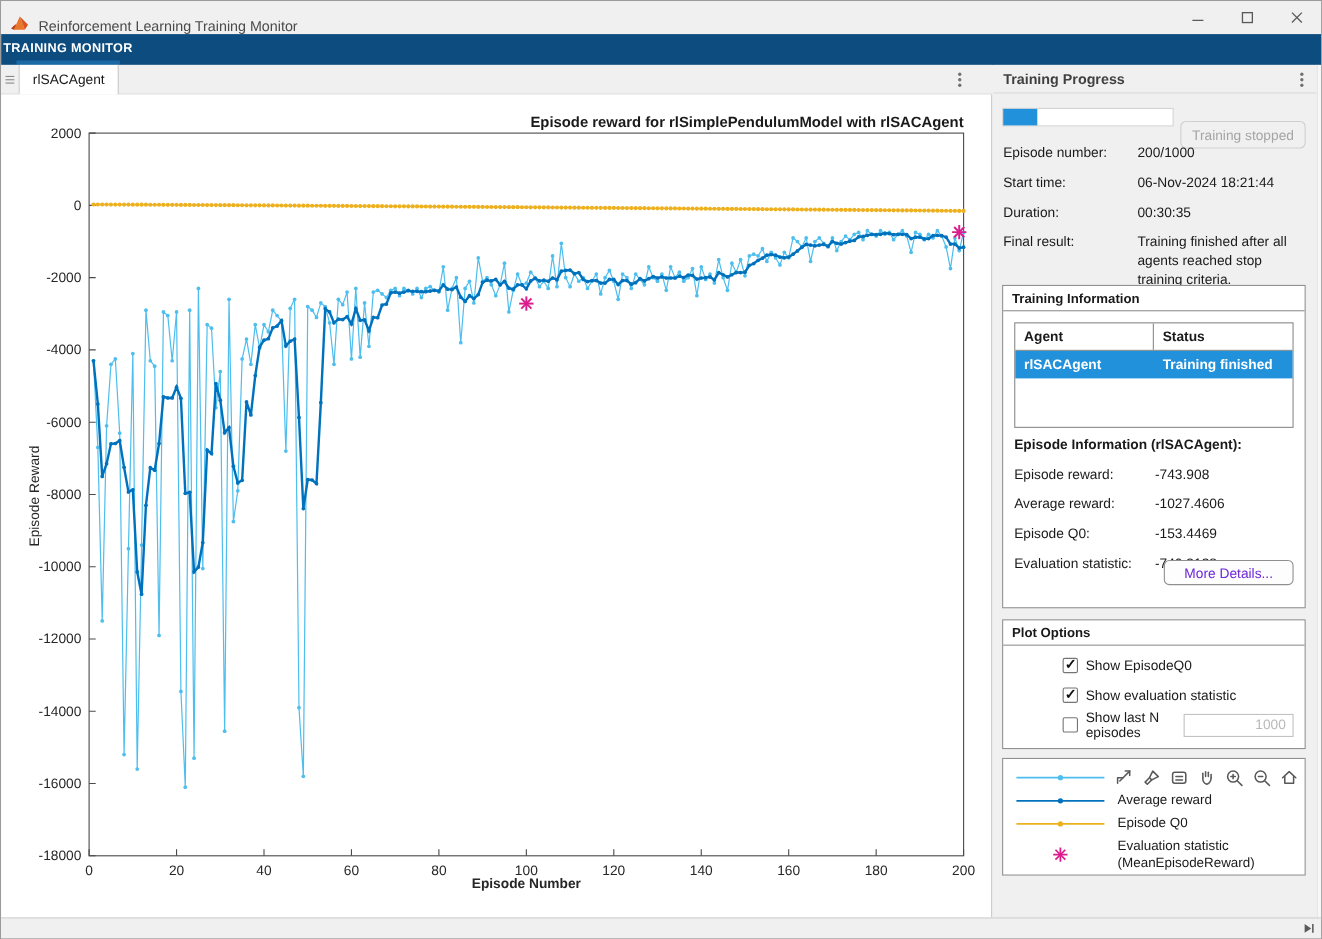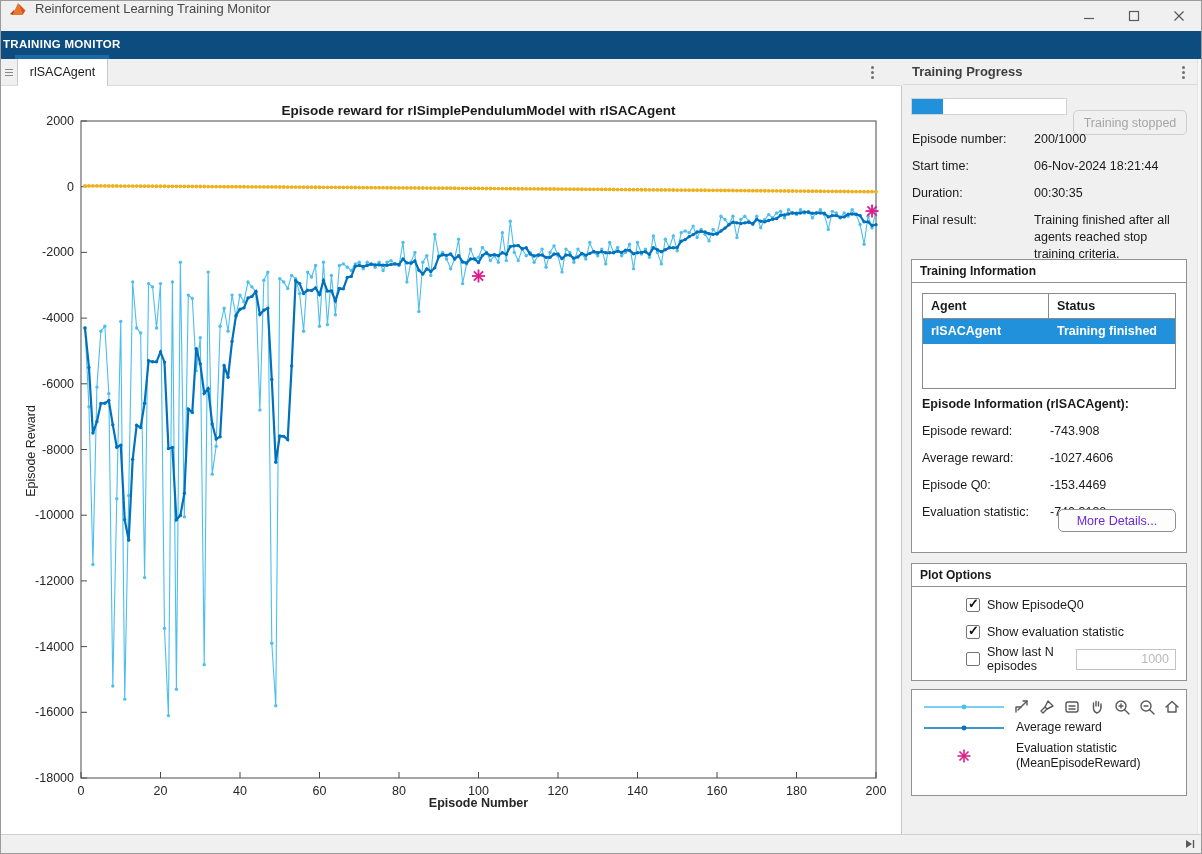--- a/index.html
+++ b/index.html
@@ -1,38 +1,38 @@
 <!DOCTYPE html>
 <html style="--accent: #2291db; --toolstrip: #0d4c7f;"><head>
 <meta charset="utf-8">
 <style>
   html,body{margin:0;padding:0;background:#cfcfcf;font-family:"Liberation Sans",sans-serif;}
   *{box-sizing:border-box;}
   .window{position:relative;width:1202px;height:854px;background:#f0f0f0;border:1px solid #9b9b9b;overflow:hidden;}
   
-  .titlebar{position:absolute;left:0;top:0;right:0;height:30px;background:#f0f0f0;display:flex;align-items:flex-start;}
+  .titlebar{position:absolute;left:0;top:0;right:0;height:30px;background:#f0f0f0;display:flex;align-items:flex-end;}
   .mlogo{width:18px;height:18px;margin-left:8px;display:inline-flex;}
   .win-title{margin-left:8px;font-size:13px;color:#4a4a4a;}
   .wc{position:absolute;right:0;top:0;height:30px;display:flex;}
   .wc span{width:45px;height:30px;display:flex;align-items:center;justify-content:center;}
   
   .toolstrip{position:absolute;left:0;top:30px;right:0;height:28px;background:var(--toolstrip,#0d4c7f);}
   .ts-tab{display:inline-block;color:#fff;font-size:11.5px;font-weight:bold;letter-spacing:.3px;padding-left:2px;line-height:26px;}
   .ts-accent{position:absolute;left:14px;bottom:0;width:94px;height:4px;background:#1b6aa5;}
   
   .tabstrip{position:absolute;left:0;top:58px;width:901px;height:27px;background:#f0f0f0;border-bottom:1px solid #dcdcdc;}
   .grip{position:absolute;left:0;top:0;width:17px;height:26px;border-right:1px solid #c8c8c8;display:flex;flex-direction:column;align-items:center;justify-content:center;gap:2px;}
   .grip i{display:block;width:8px;height:1px;background:#8a8a8a;}
   .doc-tab{position:absolute;left:17px;top:0;width:90px;height:27px;background:#fff;border-right:1px solid #c8c8c8;text-align:center;line-height:26px;font-size:12.5px;color:#1a1a1a;}
   .kebab{width:18px;height:20px;display:flex;flex-direction:column;align-items:center;justify-content:center;gap:2px;cursor:pointer;}
   .kebab i{width:3px;height:3px;border-radius:50%;background:#707070;display:block;}
   .tab-kebab{position:absolute;left:862px;top:3px;}
   
   .figure{position:absolute;left:0;top:85px;width:901px;height:750px;background:#fff;border-right:1px solid #c8c8c8;}
-  .fig-title{position:absolute;left:80px;width:795px;top:17px;text-align:center;font-size:13.5px;font-weight:bold;color:#1a1a1a;}
+  .fig-title{position:absolute;left:80px;width:795px;top:17px;text-align:right;font-size:13.5px;font-weight:bold;color:#1a1a1a;}
   #chart-svg{position:absolute;left:0;top:0;}
   .xlabel{position:absolute;left:80px;width:795px;top:710px;text-align:center;font-size:12.5px;color:#262626;font-weight:bold;}
   .ylabel{position:absolute;left:30px;top:365px;transform:translate(-50%,-50%) rotate(-90deg);white-space:nowrap;font-size:12.5px;color:#262626;}
   
   .rpanel{position:absolute;left:902px;top:58px;width:294px;height:777px;background:#f0f0f0;}
   .rp-header{position:absolute;left:0;top:0;right:0;height:26px;border-bottom:1px solid #d9d9d9;}
   .rp-title{position:absolute;left:9px;top:5px;font-size:13px;font-weight:bold;color:#404040;}
   .rp-kebab{position:absolute;right:5px;top:3px;}
   .pbar{position:absolute;left:8px;top:39px;width:156px;height:17px;background:#fff;border:1px solid #d2d2d2;}
   .pfill{height:100%;background:var(--accent,#2291db);}
@@ -894,20 +894,29 @@
         </div>
         <div class="lg-row">
           <span class="lg-sample">
             <svg width="88" height="14">
               <line x1="4" y1="7" x2="84" y2="7" stroke="#0072BD" stroke-width="1.6"></line>
               <circle cx="44" cy="7" r="2.4" fill="#0072BD"></circle>
             </svg>
           </span>
           <span class="lg-label">Average reward</span>
         </div>
+        <div class="lg-row">
+          <span class="lg-sample">
+            <svg width="88" height="14">
+              <line x1="4" y1="7" x2="84" y2="7" stroke="#EDB120" stroke-width="1.6"></line>
+              <circle cx="44" cy="7" r="2.4" fill="#EDB120"></circle>
+            </svg>
+          </span>
+          <span class="lg-label">Episode Q0</span>
+        </div>
         <div class="lg-row tall">
           <span class="lg-sample">
             <svg width="16" height="16">
               <g stroke="#DB1C8C" stroke-width="1.6">
                 <line x1="8" y1="1.5" x2="8" y2="14.5"></line>
                 <line x1="1.5" y1="8" x2="14.5" y2="8"></line>
                 <line x1="3.5" y1="3.5" x2="12.5" y2="12.5"></line>
                 <line x1="12.5" y1="3.5" x2="3.5" y2="12.5"></line>
               </g>
             </svg>

